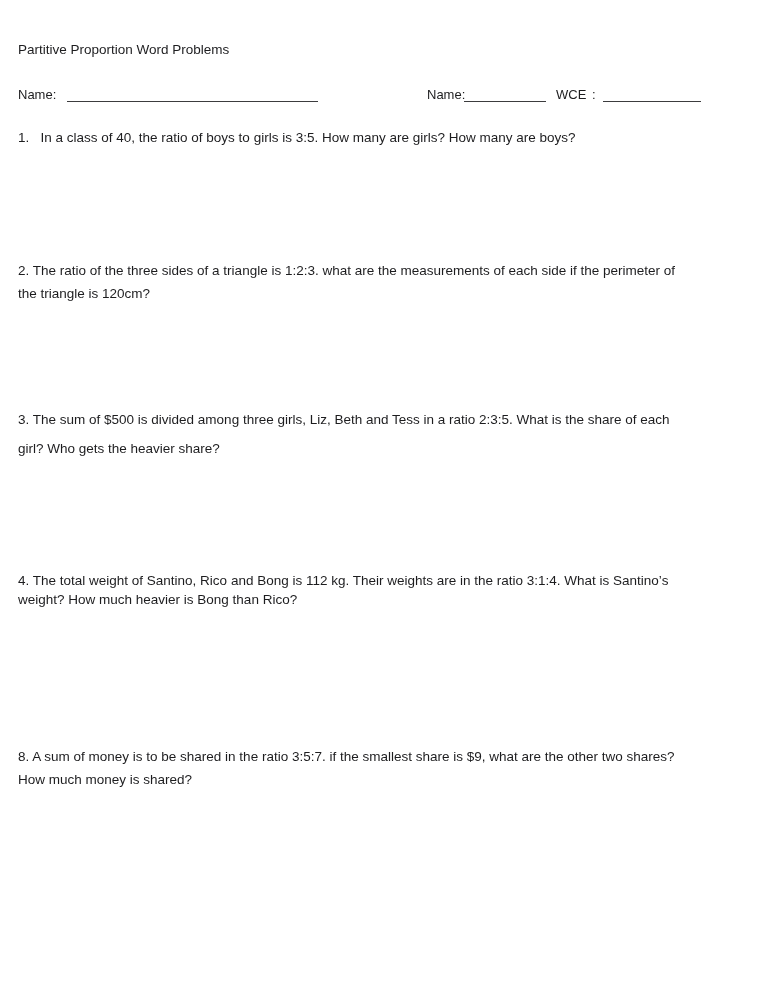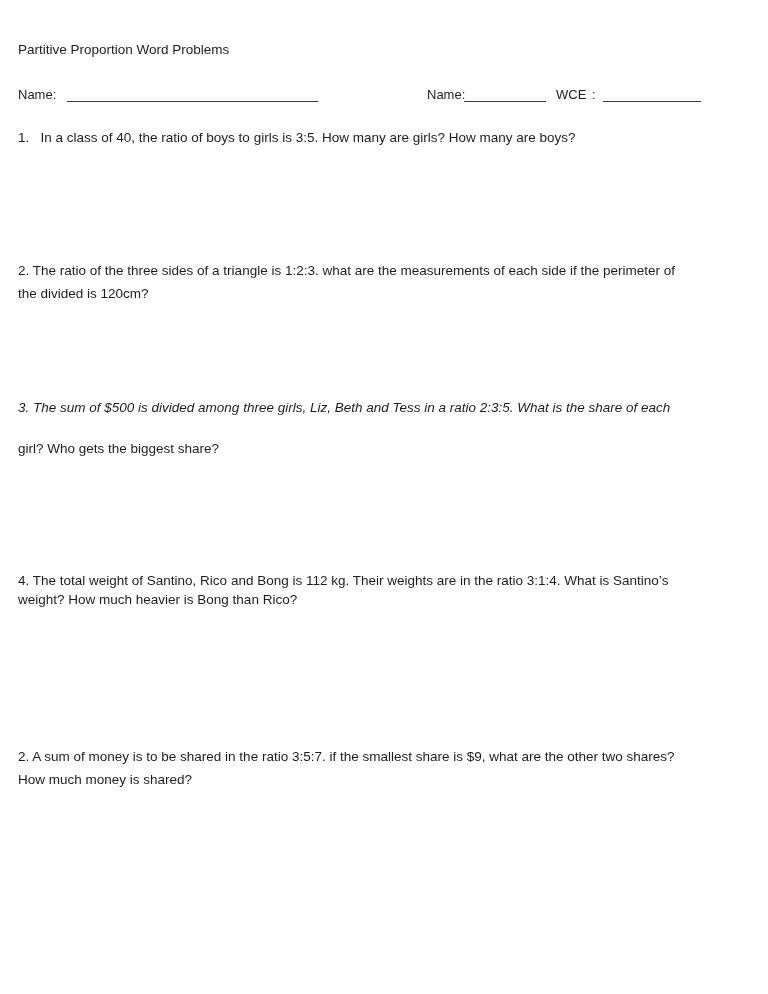--- a/index.html
+++ b/index.html
@@ -63,31 +63,31 @@
     <span class="hdr-label" style="left:592px;">:</span>
     <span class="blank-line" style="left:603px; width:98px;"></span>
   </div>
 
   <div>
     <div class="q-line" style="top:130px;">1.   In a class of 40, the ratio of boys to girls is 3:5. How many are girls? How many are boys?</div>
   </div>
 
   <div>
     <div class="q-line" style="top:263px;">2. The ratio of the three sides of a triangle is 1:2:3. what are the measurements of each side if the perimeter of</div>
-    <div class="q-line" style="top:286px;">the divided is 120cm?</div>
+    <div class="q-line" style="top:286px;">the triangle is 120cm?</div>
   </div>
 
   <div>
-    <div class="q-line" style="top:400px;font-style:italic;">3. The sum of $500 is divided among three girls, Liz, Beth and Tess in a ratio 2:3:5. What is the share of each</div>
-    <div class="q-line" style="top:441px;">girl? Who gets the biggest share?</div>
+    <div class="q-line" style="top:412px;">3. The sum of $500 is divided among three girls, Liz, Beth and Tess in a ratio 2:3:5. What is the share of each</div>
+    <div class="q-line" style="top:441px;">girl? Who gets the heavier share?</div>
   </div>
 
   <div>
     <div class="q-line" style="top:573px;">4. The total weight of Santino, Rico and Bong is 112 kg. Their weights are in the ratio 3:1:4. What is Santino’s</div>
     <div class="q-line" style="top:592px;">weight? How much heavier is Bong than Rico?</div>
   </div>
 
   <div>
-    <div class="q-line" style="top:749px;">2. A sum of money is to be shared in the ratio 3:5:7. if the smallest share is $9, what are the other two shares?</div>
+    <div class="q-line" style="top:749px;">8. A sum of money is to be shared in the ratio 3:5:7. if the smallest share is $9, what are the other two shares?</div>
     <div class="q-line" style="top:772px;">How much money is shared?</div>
   </div>
 
 </div>
 
 </body></html>

